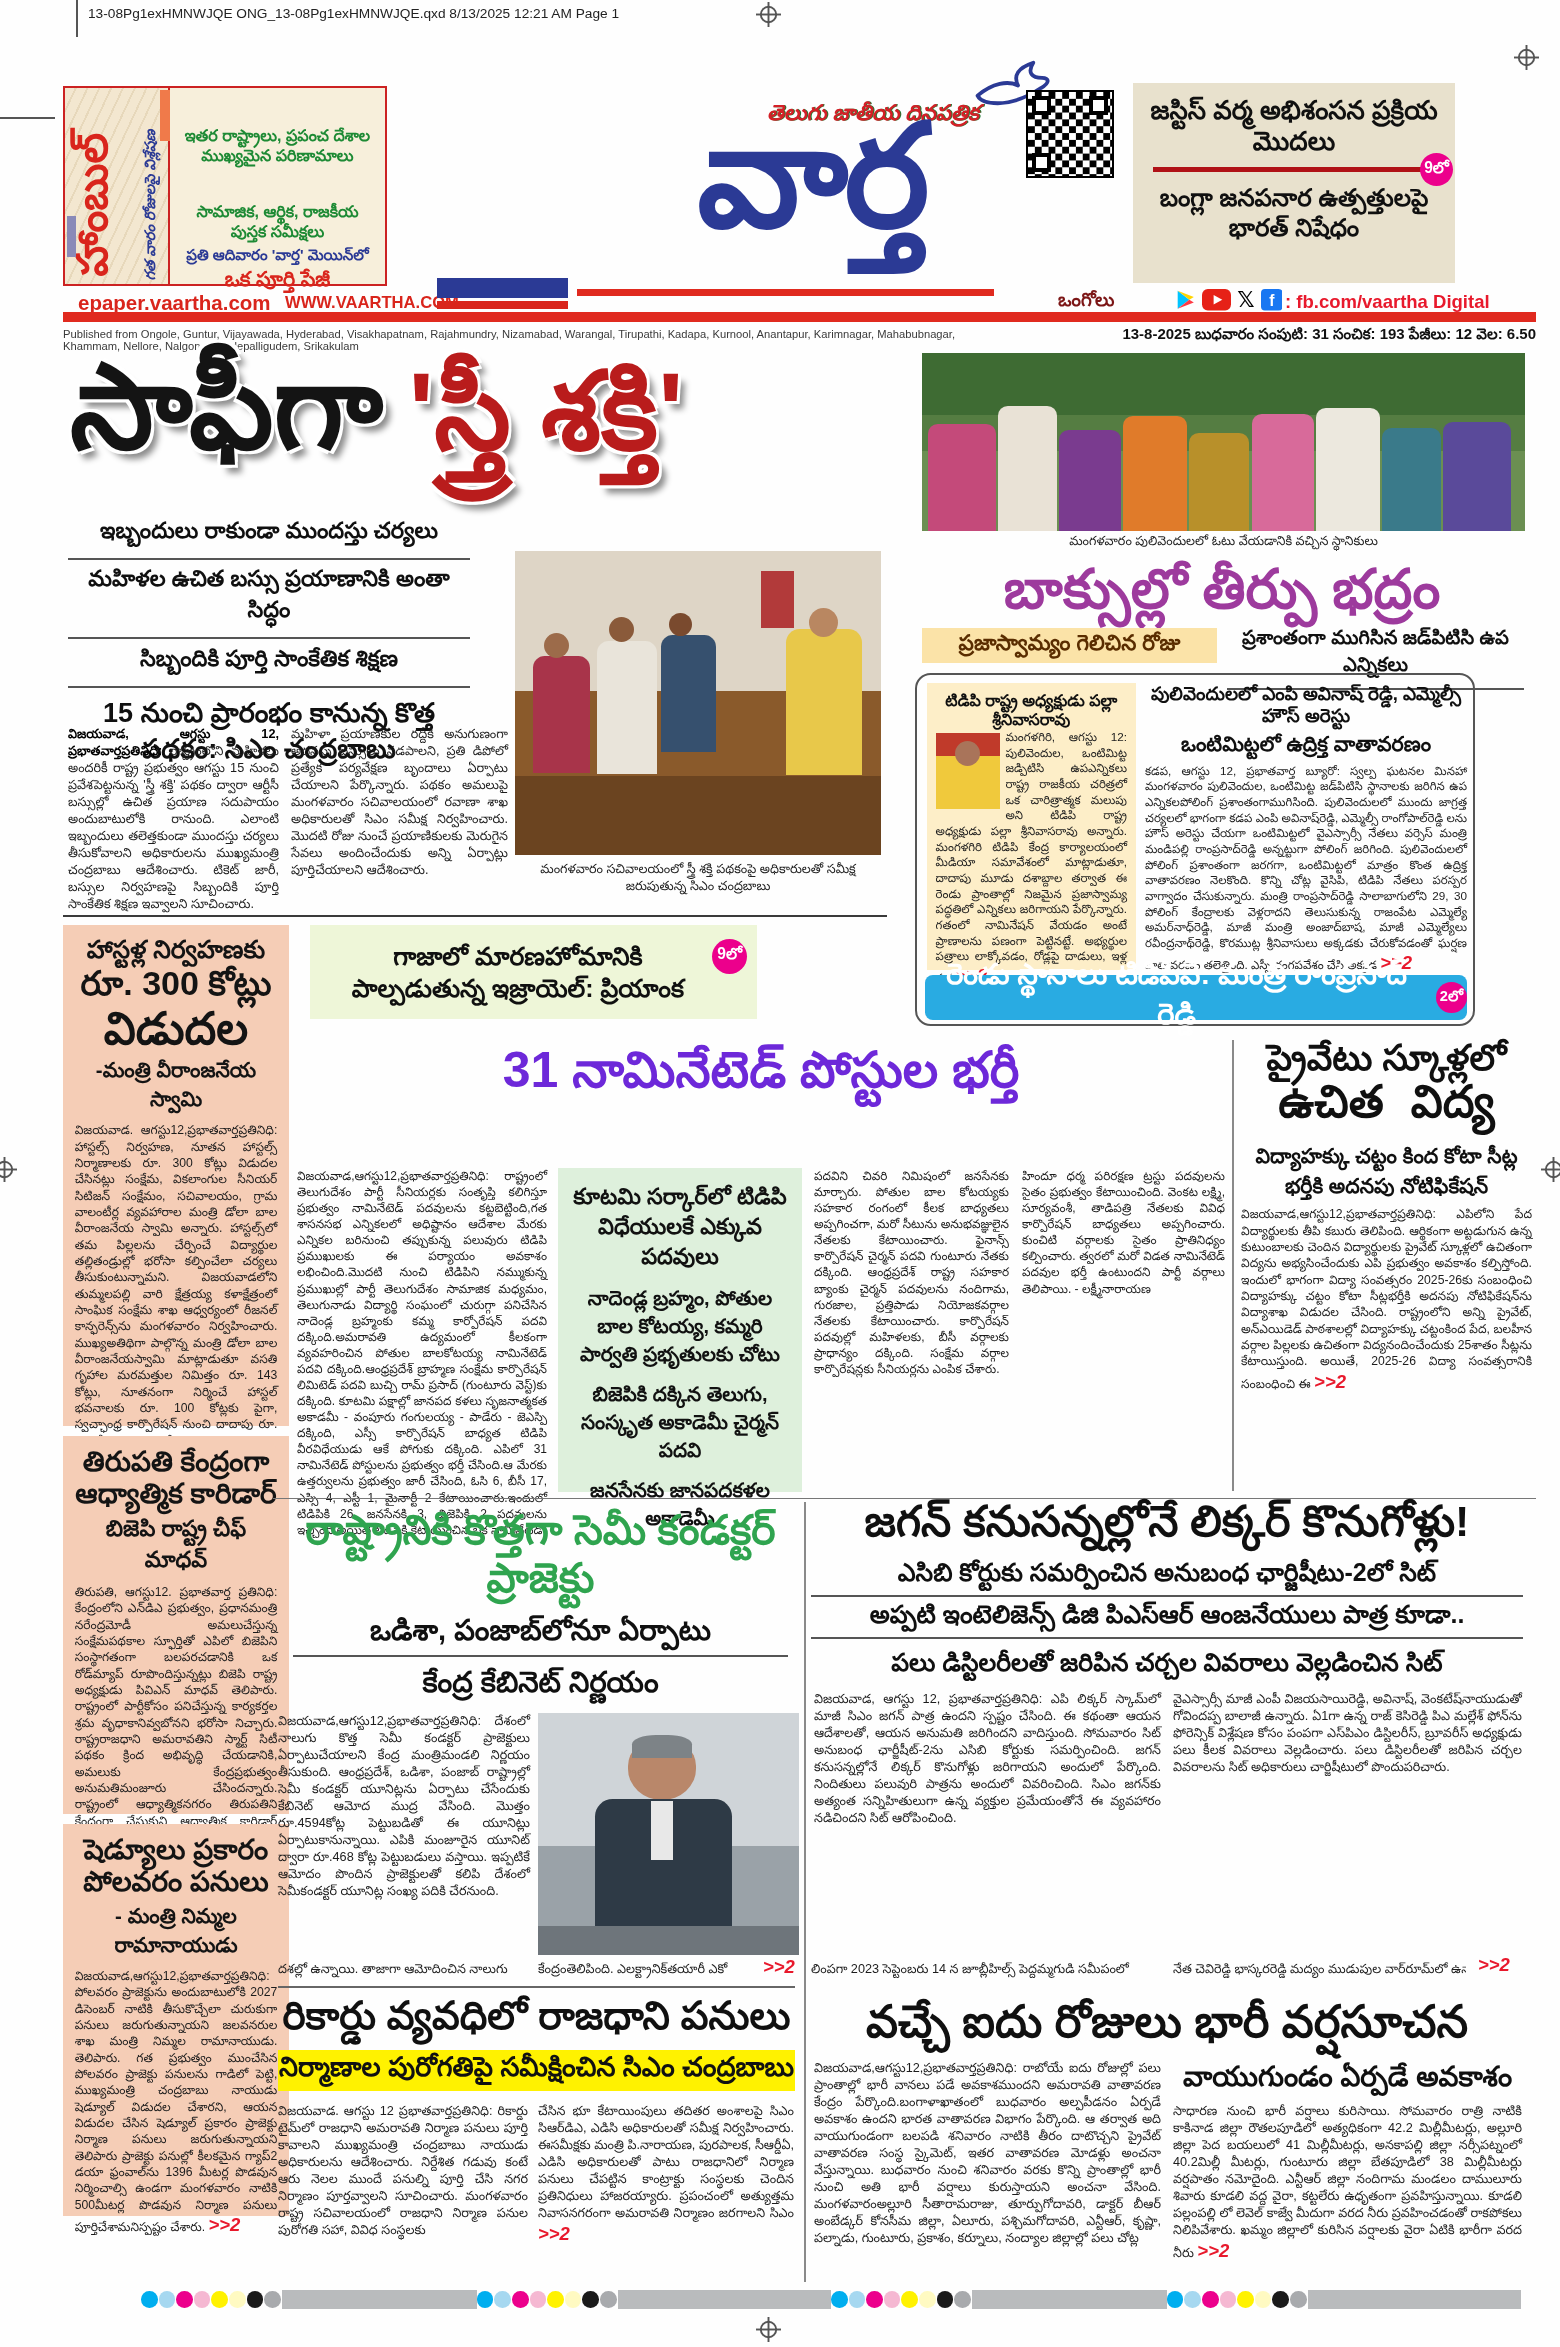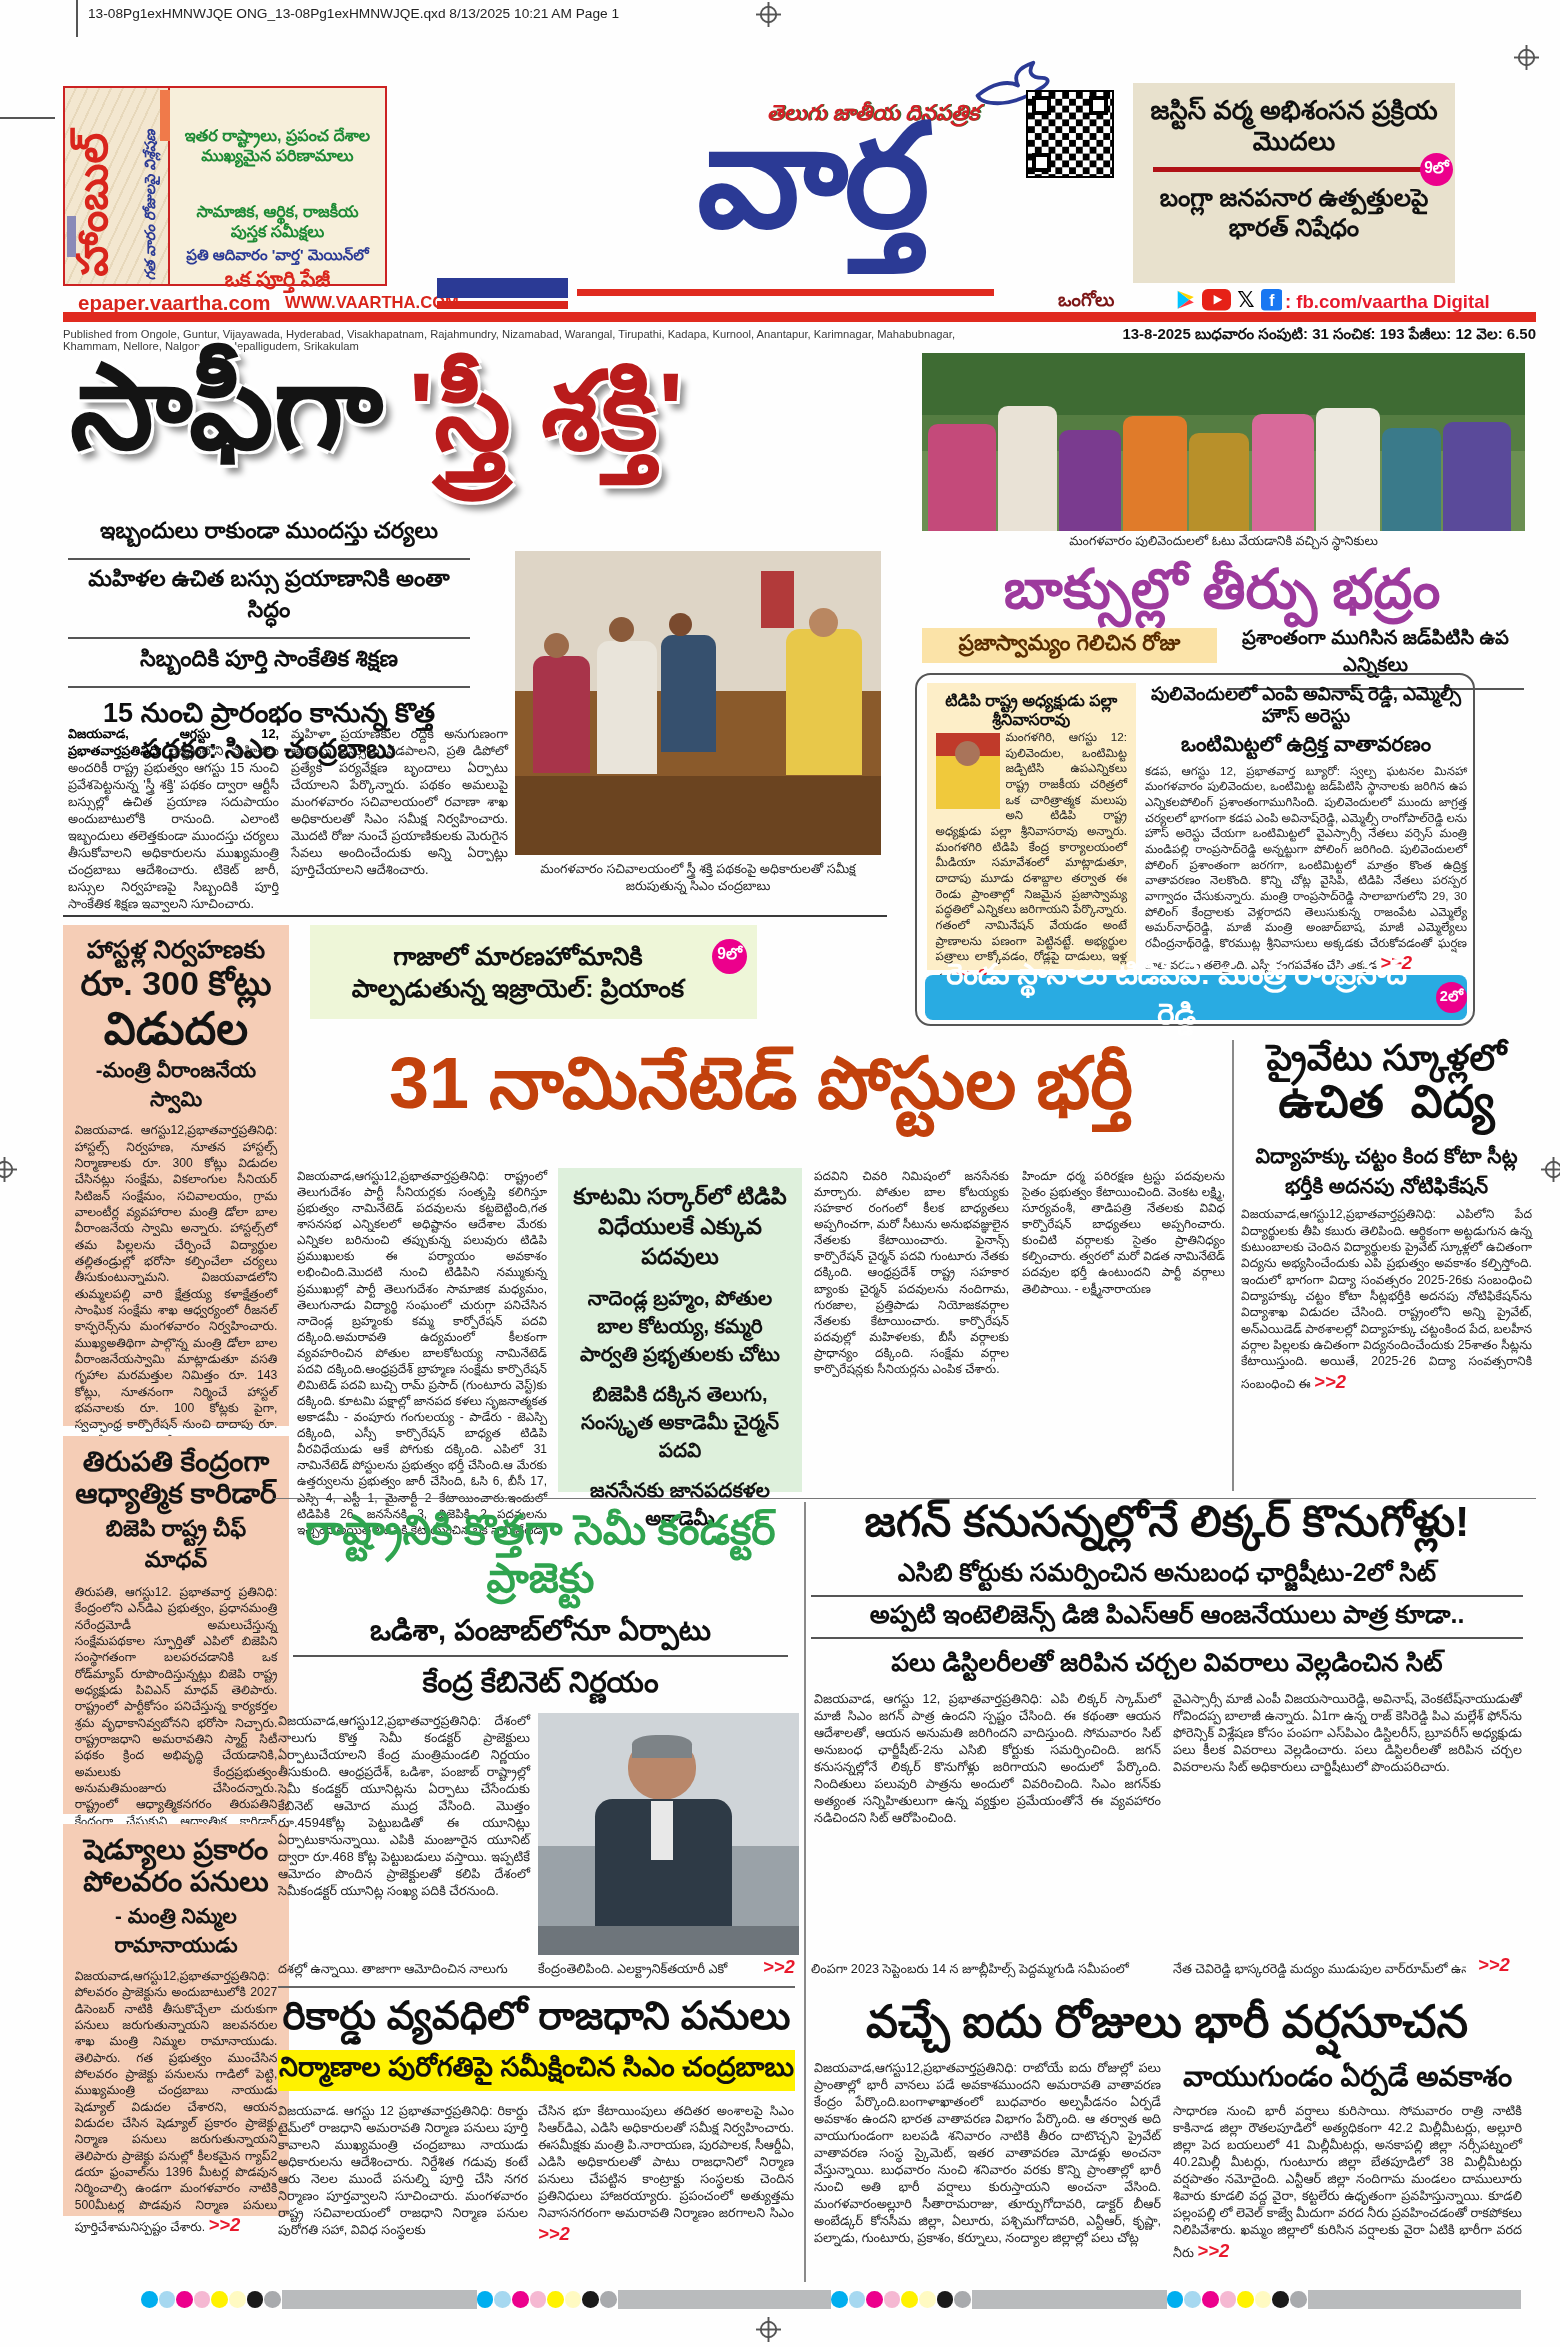--- a/index.html
+++ b/index.html
@@ -56,21 +56,21 @@
   .icon{display:inline-flex;align-items:center;justify-content:center;}
   .regmark svg{display:block;}
   .tail{font-size:12.7px;color:#1c1c1c;white-space:nowrap;overflow:hidden;}
   .colhead{font-weight:800;text-align:center;color:#101010;line-height:1.2;}
 </style>
 </head>
 <body>
 
 <div id="page">
 
-  <div class="abs" style="left:88px;top:5.9px;font-size:13.7px;color:#222;">13-08Pg1exHMNWJQE ONG_13-08Pg1exHMNWJQE.qxd  8/13/2025  10:21 AM  Page 1</div>
+  <div class="abs" style="left:88px;top:5.9px;font-size:13.7px;color:#222;">13-08Pg1exHMNWJQE ONG_13-08Pg1exHMNWJQE.qxd  8/13/2025  12:21 AM  Page 1</div>
 
   <div class="abs regmark" style="left:756px;top:2px;">
     <svg width="25" height="25" viewBox="0 0 26 26">
         <circle cx="13" cy="13" r="8" fill="none" stroke="#555" stroke-width="2"></circle>
         <line x1="13" y1="0" x2="13" y2="26" stroke="#555" stroke-width="2"></line>
         <line x1="0" y1="13" x2="26" y2="13" stroke="#555" stroke-width="2"></line>
       </svg>
   </div>
   <div class="abs regmark" style="left:1514px;top:45px;">
     <svg width="25" height="25" viewBox="0 0 26 26">
@@ -290,21 +290,21 @@
       <span>రెండు స్థానాలు టిడిపివే: మంత్రి రాంప్రసాద్ రెడ్డి</span>
       <span class="badge" style="width:31px;height:31px;font-size:14.6px;margin-left:7.8px;">2లో</span>
     </div>
   </div>
 
   <div class="abs" style="left:310px;top:925px;width:447px;height:94px;background:#eef6d8;">
     <div class="jc" style="height:100%;padding:0 45px 0 13.7px;font-weight:800;font-size:25px;color:#101010;line-height:1.3;">గాజాలో మారణహోమానికి పాల్పడుతున్న ఇజ్రాయెల్: ప్రియాంక</div>
     <div class="badge abs" style="right:9.8px;top:13.7px;width:35px;height:35px;font-size:15.6px;">9లో</div>
   </div>
 
-  <div class="abs colhead" style="left:293px;top:1040px;width:936px;font-size:72px;color:#c2410c;">31 నామినేటెడ్ పోస్టుల భర్తీ</div>
+  <div class="abs colhead" style="left:293px;top:1040px;width:936px;font-size:50px;color:#6d28d9;">31 నామినేటెడ్ పోస్టుల భర్తీ</div>
 
   <div class="abs body-txt" style="left:297px;top:1168px;width:250px;height:324px;font-size:12px;">విజయవాడ,ఆగస్టు12,ప్రభాతవార్తప్రతినిధి: రాష్ట్రంలో తెలుగుదేశం పార్టీ సీనియర్లకు సంతృప్తి కలిగిస్తూ ప్రభుత్వం నామినేటెడ్ పదవులను కట్టబెట్టింది,గత శాసనసభ ఎన్నికలలో అధిష్టానం ఆదేశాల మేరకు ఎన్నికల బరినుంచి తప్పుకున్న పలువురు టిడిపి ప్రముఖులకు ఈ పర్యాయం అవకాశం లభించింది.మొదటి నుంచి టిడిపిని నమ్ముకున్న ప్రముఖుల్లో పార్టీ తెలుగుదేశం సామాజిక మధ్యమం, తెలుగునాడు విద్యార్థి సంఘంలో చురుగ్గా పనిచేసిన నాదెండ్ల బ్రహ్మంకు కమ్మ కార్పోరేషన్ పదవి దక్కింది.అమరావతి ఉద్యమంలో కీలకంగా వ్యవహరించిన పోతుల బాలకోటయ్య నామినేటెడ్ పదవి దక్కింది.ఆంధ్రప్రదేశ్ బ్రాహ్మణ సంక్షేమ కార్పొరేషన్ లిమిటెడ్ పదవి బుచ్చి రామ్ ప్రసాద్ (గుంటూరు వెస్ట్)కు దక్కింది. కూటమి పక్షాల్లో జానపద కళలు సృజనాత్మకత అకాడమీ - వంపూరు గంగులయ్య - పాడేరు - జెఎస్పి దక్కింది, ఎస్సీ కార్పొరేషన్ బాధ్యత టిడిపి వీరవిధేయుడు ఆకే పోగుకు దక్కింది. ఎపిలో 31 నామినేటెడ్ పోస్టులను ప్రభుత్వం భర్తీ చేసింది.ఆ మేరకు ఉత్తర్వులను ప్రభుత్వం జారీ చేసింది, ఓసి 6, బీసీ 17, ఎస్సి 4, ఎస్టీ 1, మైనార్టీ 2 కేటాయించారు.ఇందులో టిడిపికి 26, జనసేనకి 3, బిజెపికి 2 పదవులను ఇచ్చింది.అయితే టిడిపికి కేటాయించిన ఒక నామినేటెడ్</div>
   <div class="abs greenbox" style="left:558px;top:1168px;width:244px;height:324px;">
     <div class="g1">కూటమి సర్కార్‌లో టిడిపి విధేయులకే ఎక్కువ పదవులు</div>
     <div class="gsep"></div>
     <div class="gi">నాదెండ్ల బ్రహ్మం, పోతుల బాల కోటయ్య, కమ్మరి పార్వతి ప్రభృతులకు చోటు</div>
     <div class="gsep"></div>
     <div class="gi">బిజెపికి దక్కిన తెలుగు, సంస్కృత అకాడెమీ చైర్మన్ పదవి</div>
     <div class="gsep"></div>
     <div class="gi">జనసేనకు జానపదకళల అకాడెమీ</div>

